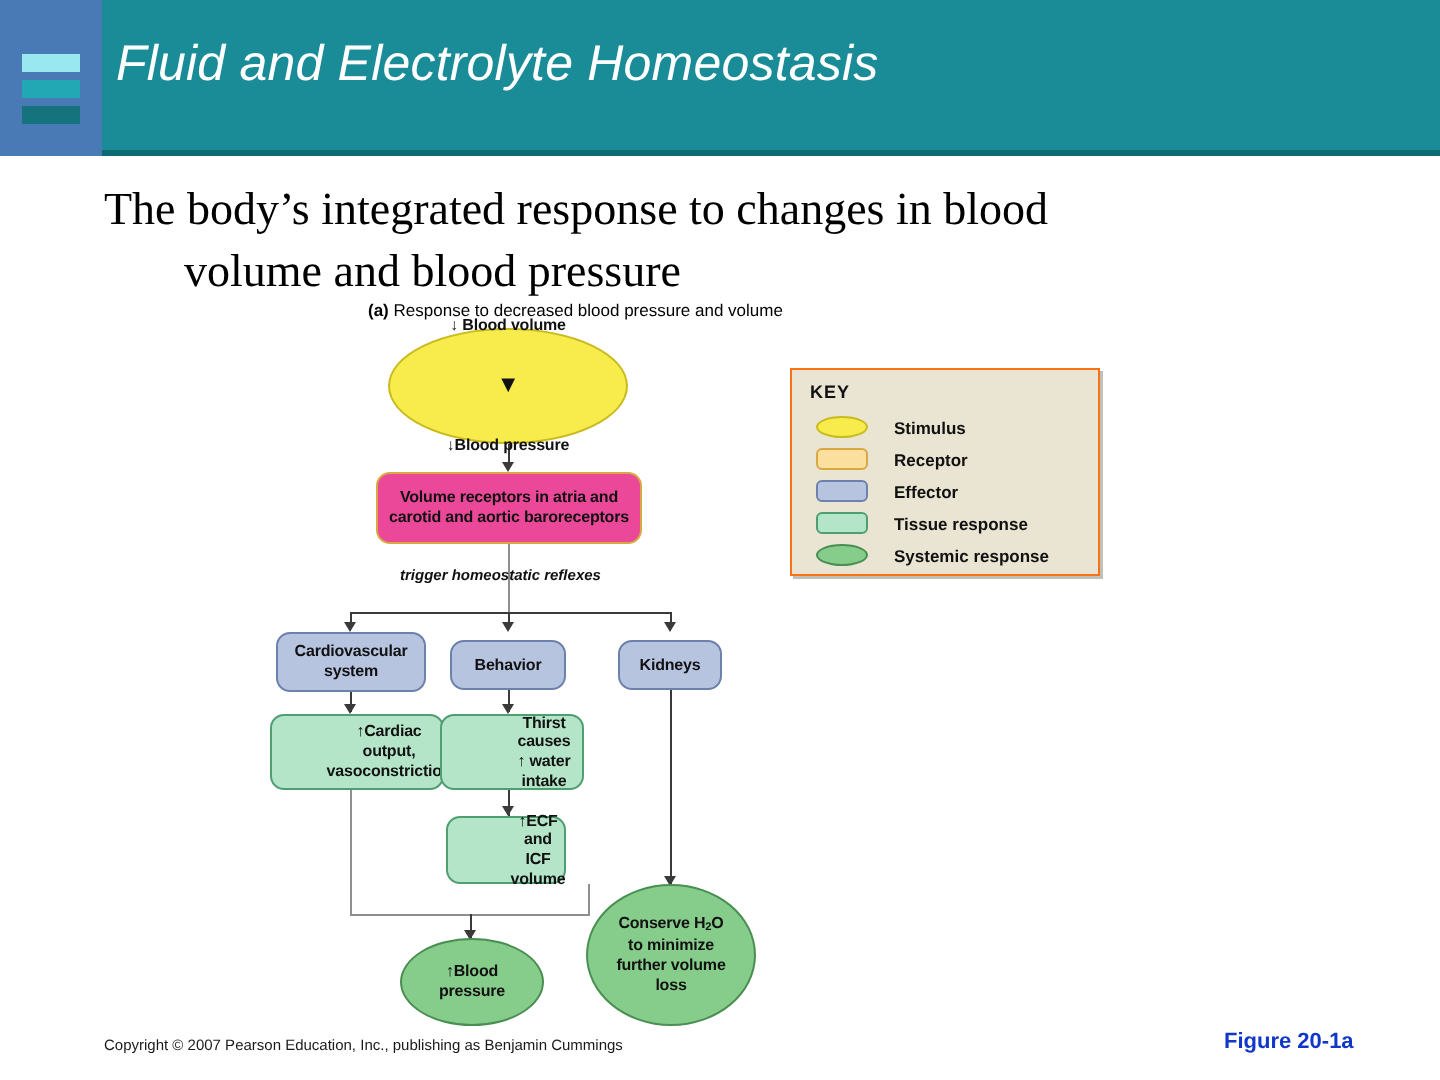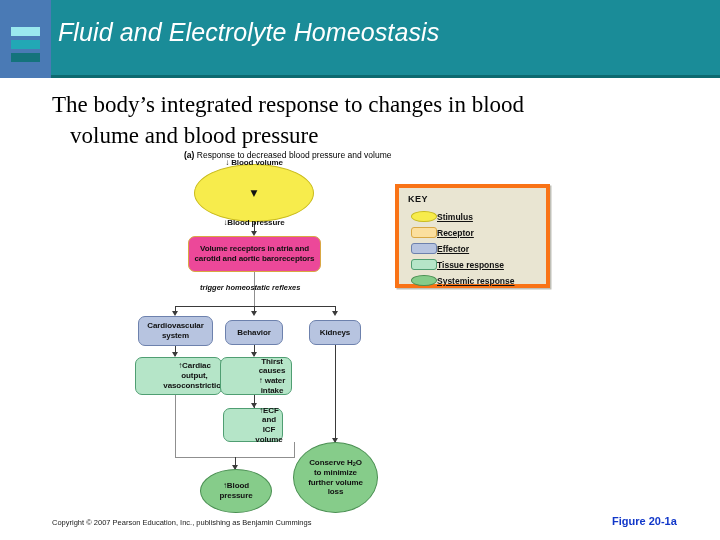--- a/index.html
+++ b/index.html
@@ -32,21 +32,21 @@
     font-family:"Liberation Sans",sans-serif;
     font-style:italic;
   }
 
   
   #body-text{
     position:absolute;left:52px;top:90px;width:620px;
     font-family:"Liberation Serif",serif;
     font-size:23px;line-height:1.33;color:#000000;
   }
-  #body-text .l2{display:block;margin-left:18px;}
+  #body-text .l2{display:block;margin-left:40px;}
 
   
   #figure{
     position:absolute;left:180px;top:150px;width:380px;height:365px;
   }
   #fig-caption{
     position:absolute;left:4px;top:0;font-size:8.5px;color:#000;
     white-space:nowrap;font-weight:400;
   }
   #fig-caption b{font-weight:bold;}
@@ -86,38 +86,37 @@
     border-top:5px solid #3a3a3a;
   }
   .reflex-label{
     position:absolute;font-size:7.5px;font-style:italic;font-weight:bold;
     color:#111;white-space:nowrap;z-index:3;
   }
 
   
   #key{
     position:absolute;left:215px;top:34px;width:155px;height:104px;
-    background:#e9e5d2;border:4px solid #f97316;
+    background:#e9e5d2;border:1px solid #f97316;
     box-shadow:1.5px 1.5px 0 rgba(140,140,125,.55);
     box-sizing:border-box;z-index:4;
   }
   #key-title{
     position:absolute;left:9px;top:6px;font-size:9px;font-weight:bold;
     letter-spacing:.5px;color:#111;
   }
   .key-row{
     position:absolute;left:12px;display:flex;align-items:center;height:13px;
   }
   .key-swatch{width:26px;height:11px;box-sizing:border-box;flex:0 0 auto;}
   .key-swatch.e{border-radius:50%;}
   .key-swatch.r{border-radius:3px;}
   .key-label{
-    font-size:8.5px;font-weight:bold;color:#111;
+    margin-left:13px;font-size:8.5px;font-weight:bold;color:#111;
     white-space:nowrap;
-    text-decoration:underline;
   }
 
   
   #copyright{
     position:absolute;left:52px;top:518px;
     font-size:7.5px;color:#1a1a1a;white-space:nowrap;
   }
   #figure-label{
     position:absolute;left:612px;top:515px;
     font-size:11px;font-weight:bold;color:#1137c9;white-space:nowrap;

